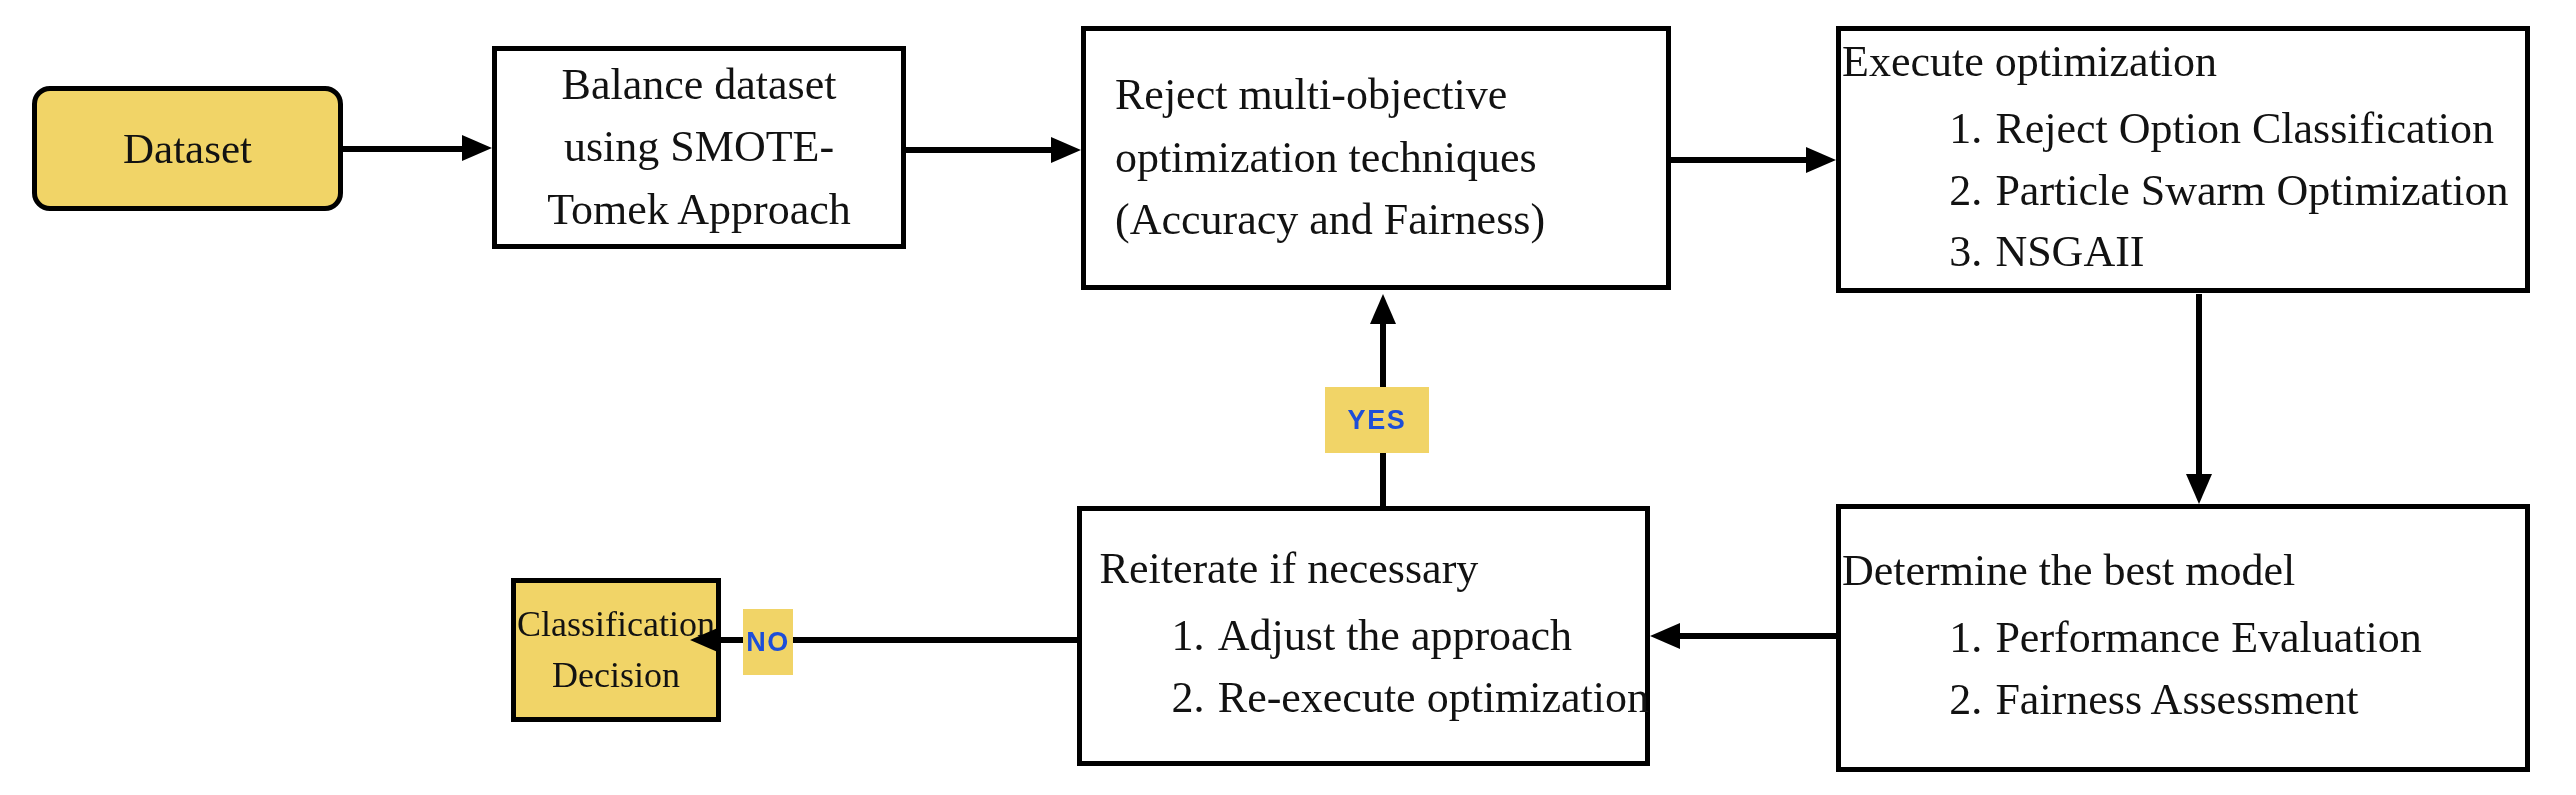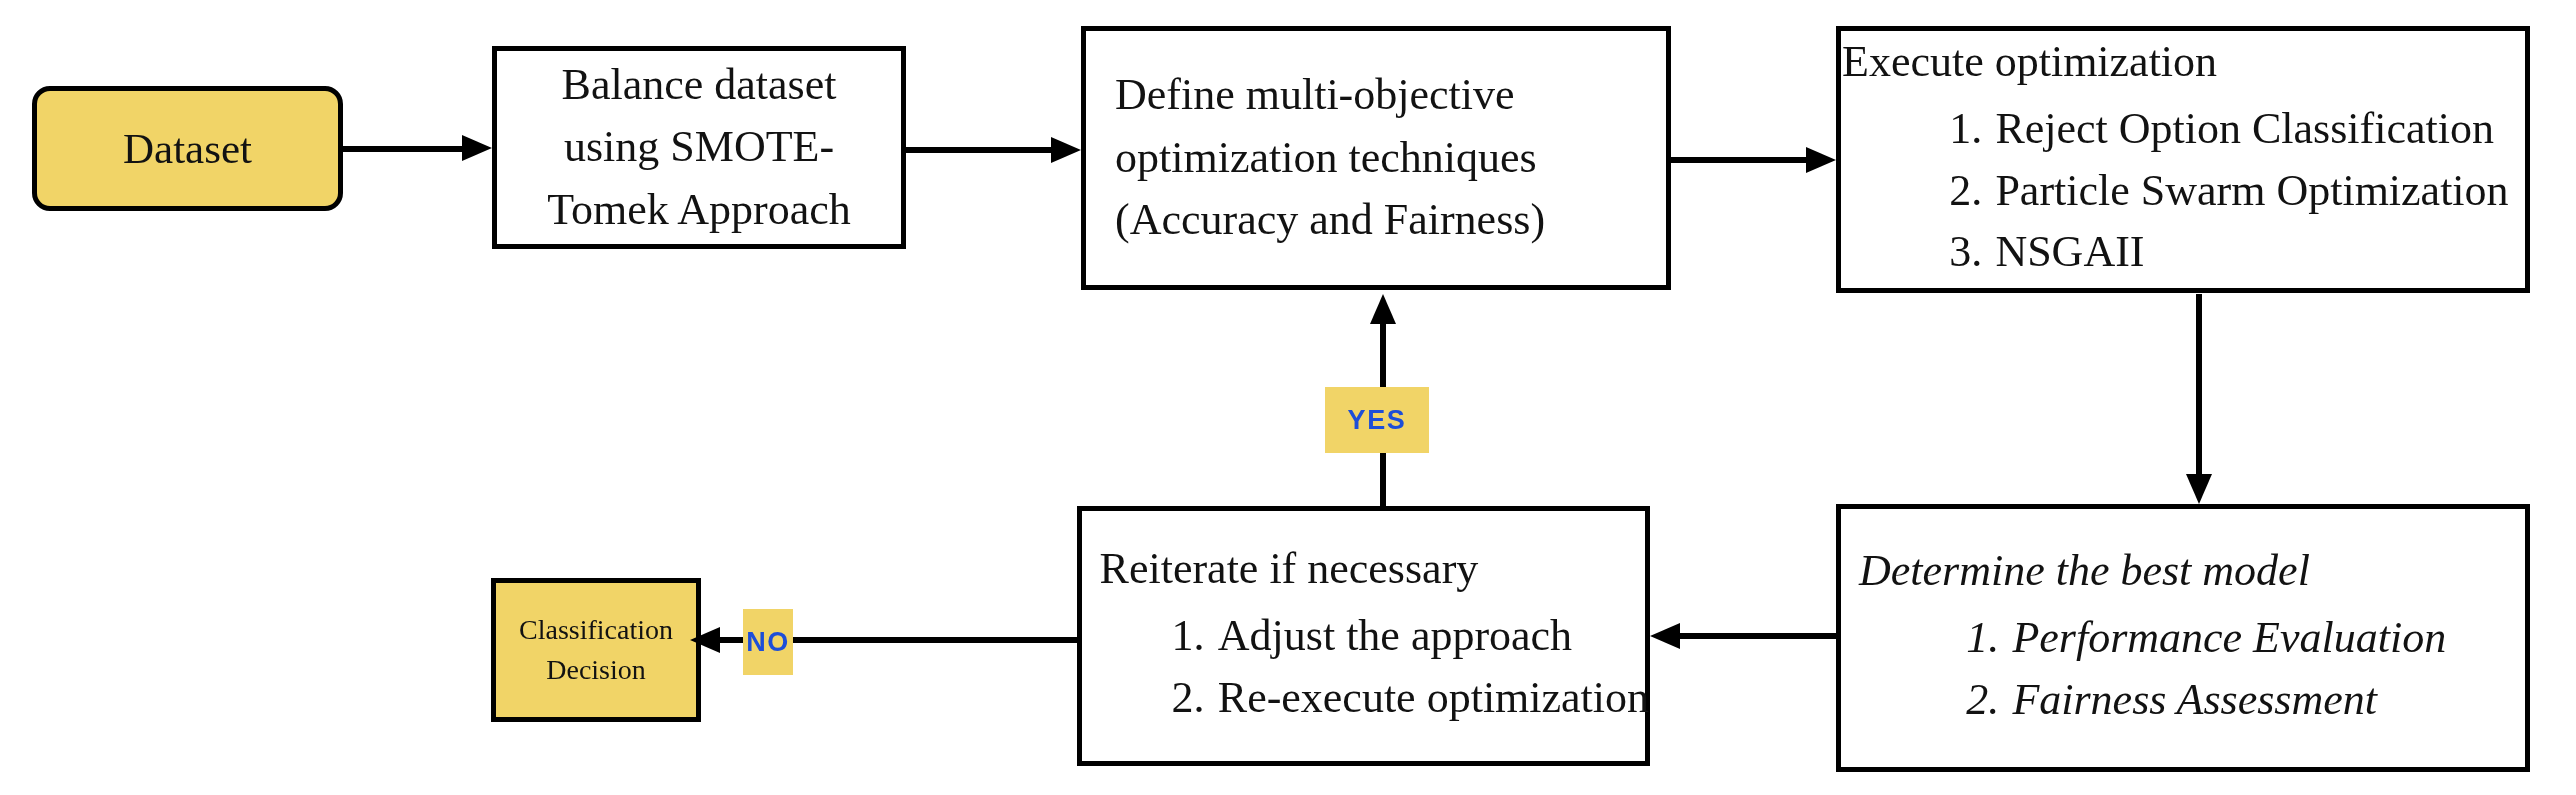--- a/index.html
+++ b/index.html
@@ -23,21 +23,21 @@
   }
   .node.fill {
     background: #F1D467;
     align-items: center;
     text-align: center;
   }
   .centered-lines { align-items: center; text-align: center; }
   .node .line { line-height: 1.42; white-space: nowrap; }
   .big { font-size: 44px; }
   .dataset-text { font-size: 43px; border-radius: 18px; }
-  .class-text { font-size: 28px; line-height: 1.5; }
+  .class-text { font-size: 36px; line-height: 1.5; margin-left: 20px; }
   .listbox { justify-content: center; }
   .listbox .title { font-size: 44px; line-height: 1.4; white-space: nowrap; }
   .listbox ol {
     margin: 6px;
     padding-left: 3.3em;
     font-size: 44px;
     line-height: 1.4;
   }
   .listbox ol li { padding-left: 0.05em; white-space: nowrap; }
   
@@ -73,36 +73,36 @@
 
   <div class="node centered-lines big" style="left:492px; top:46px; width:414px; height:203px;">
 
   <div class="line">Balance dataset</div>
       <div class="line">using SMOTE-</div>
       <div class="line">Tomek Approach</div>
     </div>
 
   <div class="node big" style="left:1081px; top:26px; width:590px; height:264px; padding-left:29px; align-items:flex-start;">
 
-  <div class="line">Define multi-objective</div>
+  <div class="line">Reject multi-objective</div>
       <div class="line">optimization techniques</div>
       <div class="line">(Accuracy and Fairness)</div>
     </div>
 
   <div class="node listbox" style="left:1836px; top:26.4px; width:694px; height:267px; padding-left:1px;">
     <div class="title">Execute optimization</div>
     <ol>
 
     <li>Reject Option Classification</li>
         <li>Particle Swarm Optimization</li>
         <li>NSGAII</li>
       </ol>
   </div>
 
-  <div class="node listbox" style="left:1836px; top:504px; width:694px; height:268px; padding-left:18px;font-style:italic;">
+  <div class="node listbox" style="left:1836px; top:504px; width:694px; height:268px; padding-left:1px;">
     <div class="title">Determine the best model</div>
     <ol>
 
     <li>Performance Evaluation</li>
         <li>Fairness Assessment</li>
       </ol>
   </div>
 
   <div class="node listbox" style="left:1077px; top:506px; width:573px; height:260px; padding-left:17.6px;">
     <div class="title">Reiterate if necessary</div>

